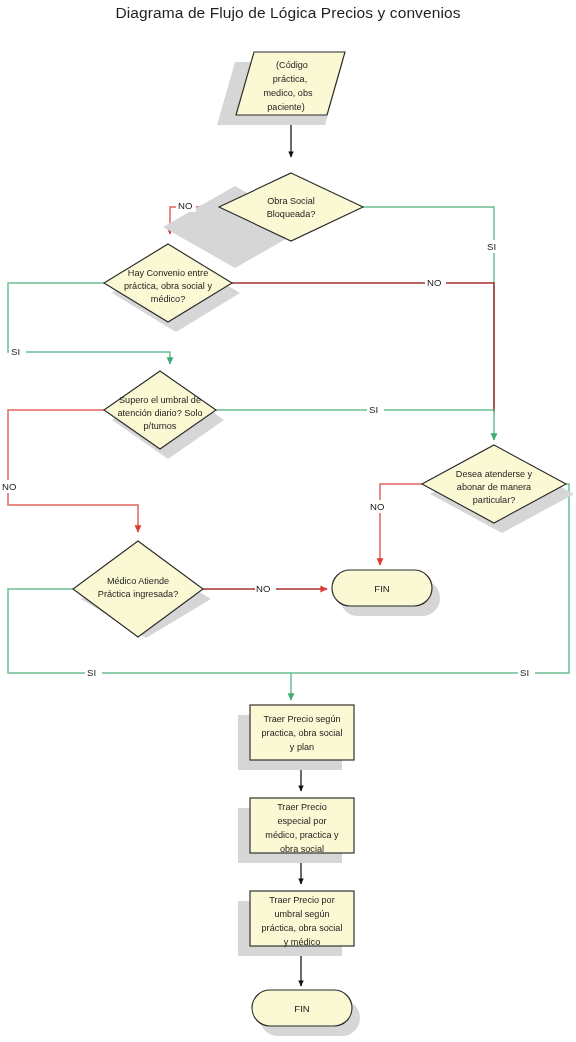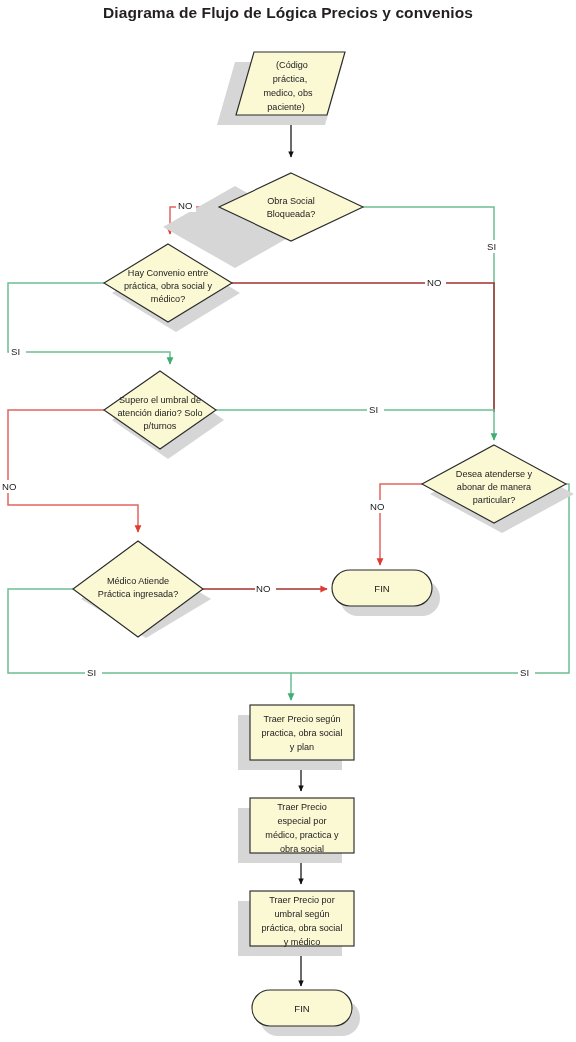--- a/index.html
+++ b/index.html
@@ -22,21 +22,20 @@
   .chart-title {
     position: absolute;
     left: 0;
     top: 4px;
     width: 576px;
     text-align: center;
     font-size: 15.5px;
     color: #231f20;
     font-family: "Liberation Sans", sans-serif;
     letter-spacing: 0.1px;
-    font-weight: bold;
   }
   svg.flow {
     position: absolute;
     left: 0;
     top: 0;
     width: 576px;
     height: 1042px;
   }
   .node-shape {
     fill: #fbf8d4;

